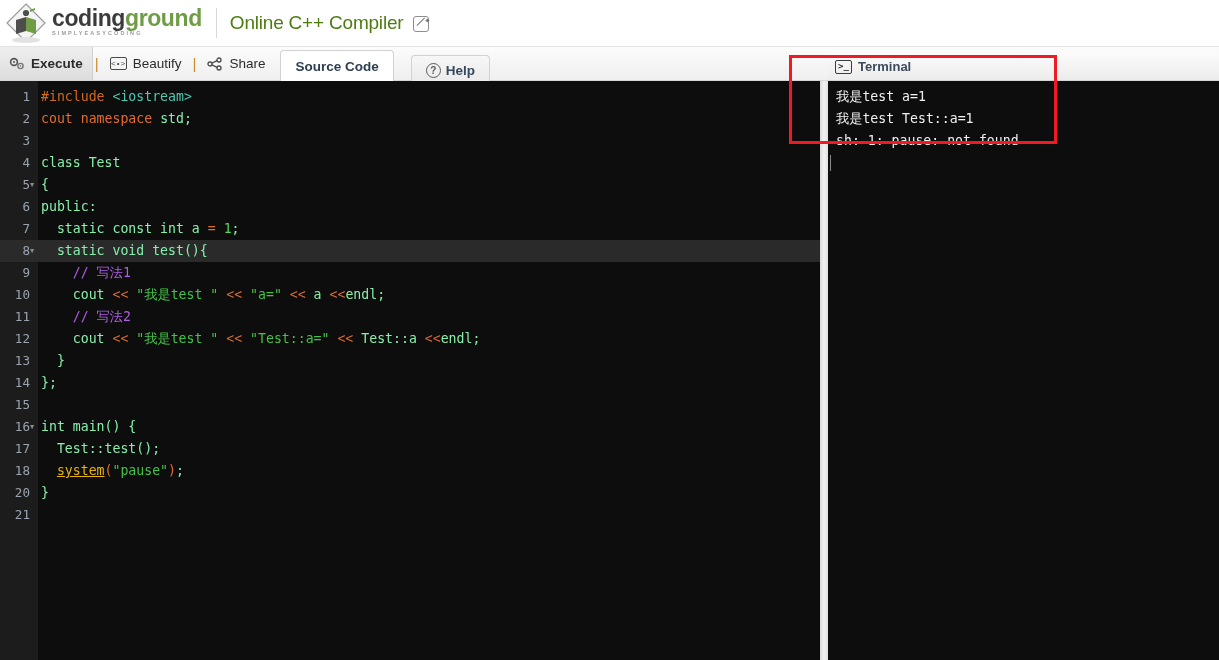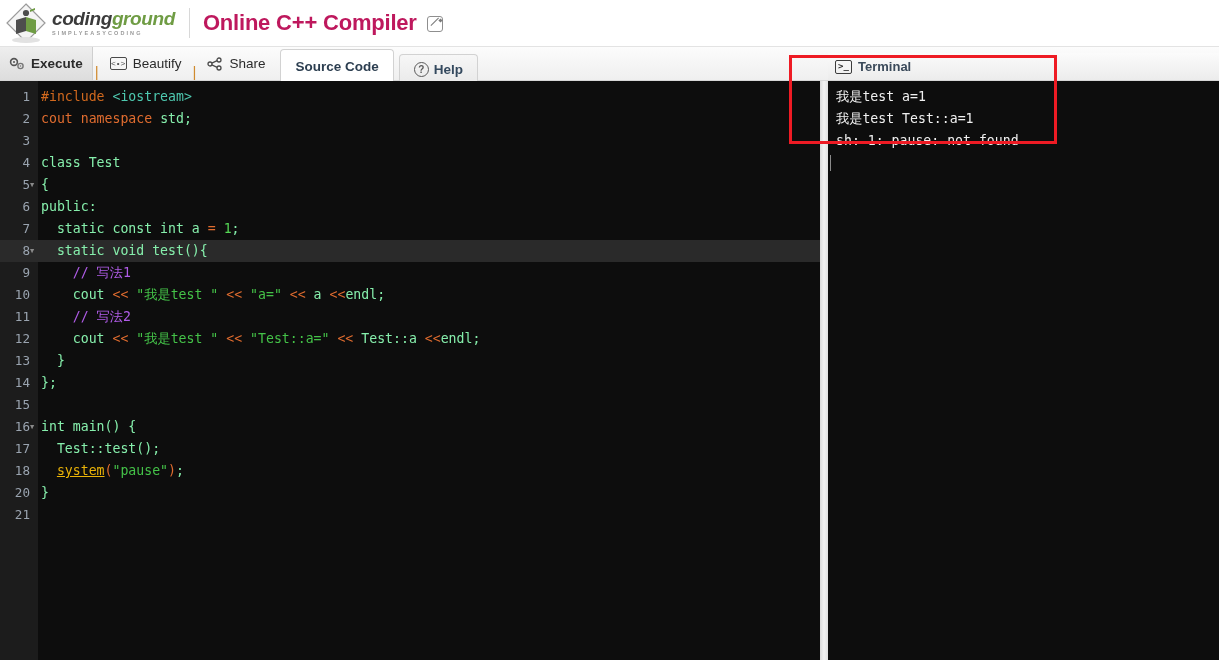--- a/index.html
+++ b/index.html
@@ -18,32 +18,32 @@
     border-bottom: 1px solid #e3e3e3;
     display: flex; align-items: center;
   }
   .logo-wrap {
     display: flex; align-items: center;
     padding-left: 4px;
     height: 47px;
   }
   .logo-mark { width: 44px; height: 44px; position: relative; }
   .logo-text { display: flex; flex-direction: column; margin-left: 4px; }
-  .logo-main { font-size: 19px; font-weight: bold; letter-spacing: -0.4px; line-height: 17px; font-style: italic; }
+  .logo-main { font-size: 23px; font-weight: bold; letter-spacing: -0.4px; line-height: 17px; }
   .logo-main .c1 { color: #3b3b3b; }
   .logo-main .c2 { color: #6f9c44; }
   .logo-sub {
     font-size: 5.5px; color: #9a9a9a; letter-spacing: 2.1px;
     margin-top: 3px; font-weight: bold;
   }
   .hdr-divider {
     width: 1px; height: 30px; background: #d8d8d8; margin: 0 13px 0 14px;
   }
   .app-title {
-    font-size: 22px; font-weight: bold; color: #be185d; letter-spacing: -0.2px;
+    font-size: 19px; font-weight: normal; color: #4d7c0f; letter-spacing: -0.2px;
   }
   .edit-icon {
     width: 16px; height: 16px; margin-left: 10px; margin-top: 2px;
     border: 1px solid #8f8f8f; border-radius: 3px; position: relative;
     display: inline-block;
   }
   .edit-icon::after {
     content: ""; position: absolute; left: 3px; top: 8px;
     width: 11px; height: 1.4px; background: #7a7a7a;
     transform: rotate(-45deg); transform-origin: left center;
@@ -53,21 +53,21 @@
     width: 3px; height: 3px; background: #7a7a7a;
     transform: rotate(-45deg);
   }
 
   
   .toolbar {
     position: absolute; left: 0; top: 47px;
     width: 1219px; height: 34px;
     background: linear-gradient(#fcfcfc, #efefef);
     border-bottom: 1px solid #d6d6d6;
-    display: flex; align-items: flex-end;
+    display: flex; align-items: center;
   }
   .tb-btn {
     display: flex; align-items: center; gap: 6px;
     padding: 0 9px; font-size: 13.5px; color: #2b2b2b;
     cursor: pointer; height: 100%;
   }
   .tb-btn.primary {
     font-weight: bold;
     background: linear-gradient(#eeeeee, #dddddd);
     border-right: 1px solid #cfcfcf;
@@ -81,21 +81,21 @@
     display: flex; align-items: center; justify-content: center;
     font-size: 8px; color: #4a4a4a; font-family: "Liberation Mono", monospace;
   }
   .icon-share { width: 16px; height: 14px; }
   .icon-help {
     width: 15px; height: 15px; border: 1.5px solid #5a5a5a; border-radius: 50%;
     display: flex; align-items: center; justify-content: center;
     font-size: 10px; color: #5a5a5a; font-weight: bold;
   }
 
-  .tabs { display: flex; align-items: flex-end; margin-left: 6px; height: 34px; }
+  .tabs { display: flex; align-items: flex-end; margin-left: 6px; height: 34px; gap: 12px; }
   .tab {
     padding: 0 14px; height: 30px; display: flex; align-items: center;
     font-size: 13.5px; color: #34495e; font-weight: bold;
     border: 1px solid #d2d2d2; border-bottom: none;
     border-radius: 4px 4px 0 0;
     background: linear-gradient(#f7f7f7, #e9e9e9);
     margin-right: 5px; cursor: pointer;
     position: relative; top: 4px;
   }
   .tab.active {

